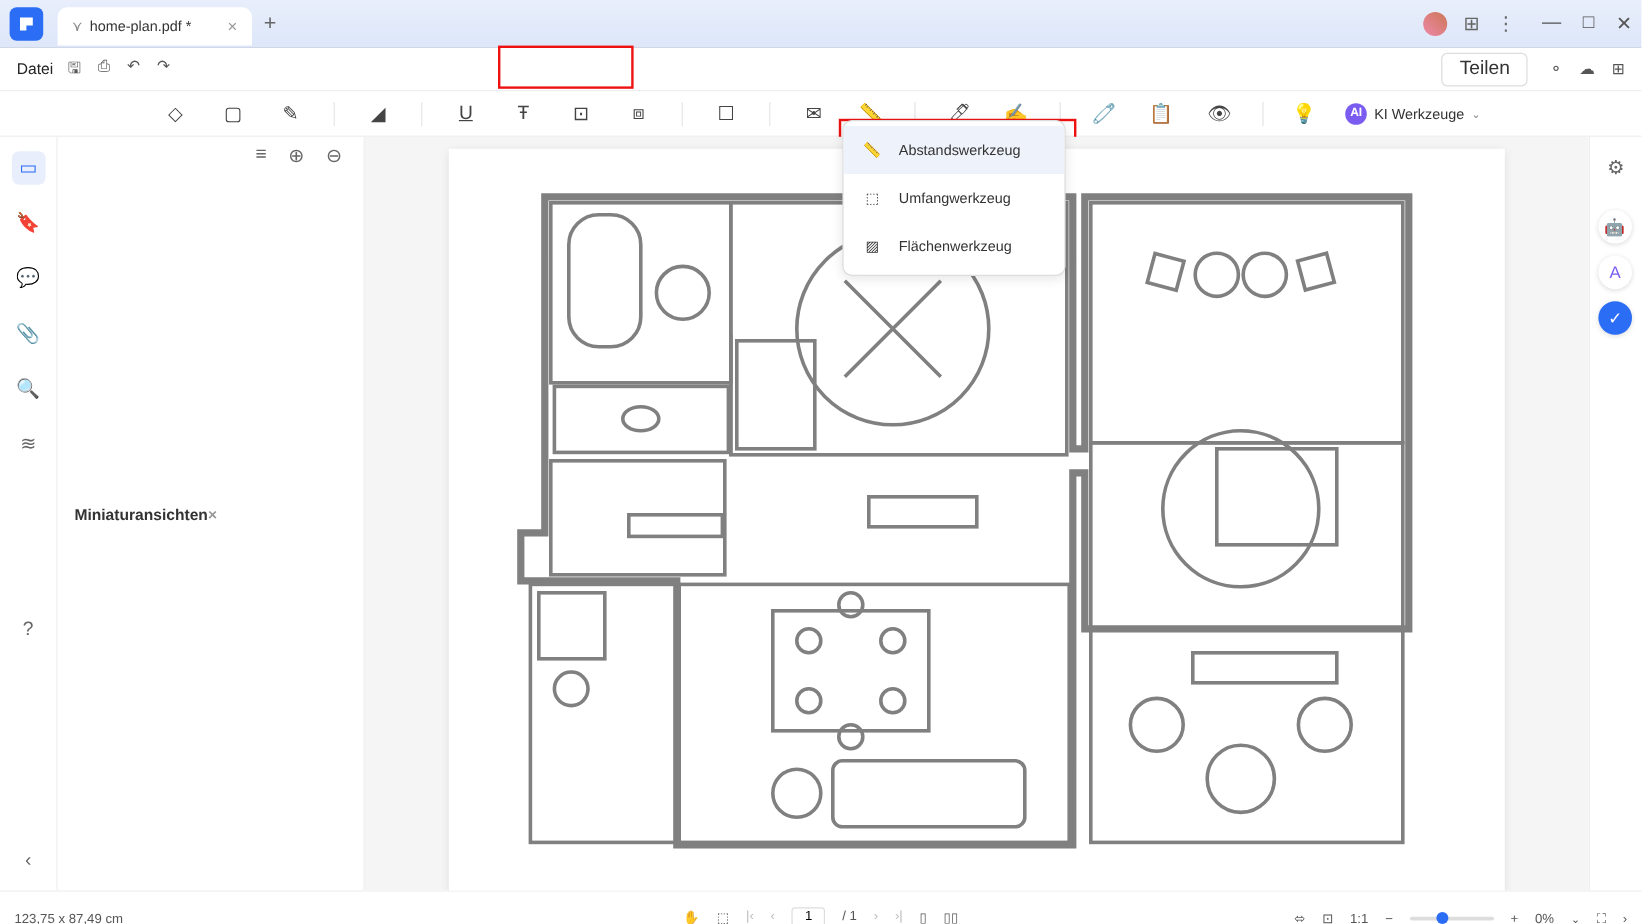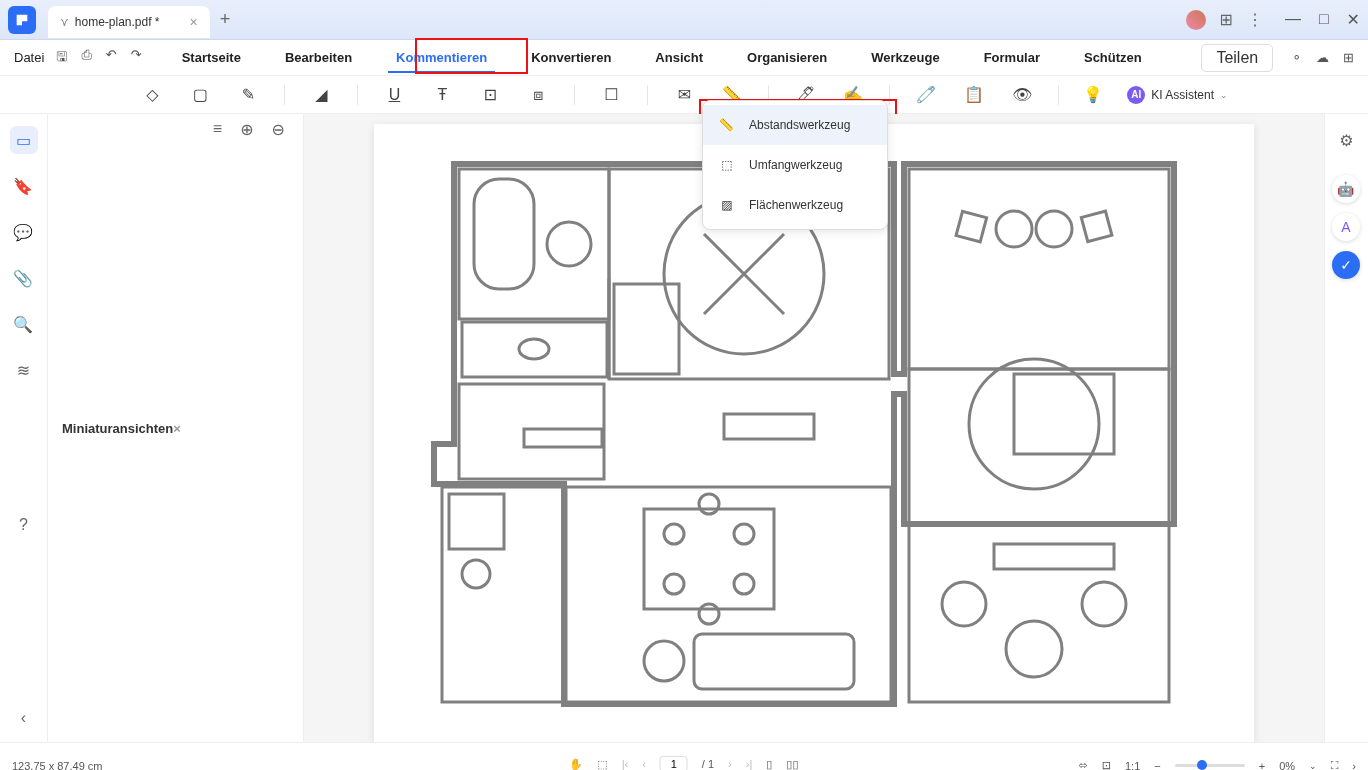--- a/index.html
+++ b/index.html
@@ -89,31 +89,20 @@
 </div>
 
 <div class="menubar">
   <span class="m-file">Datei</span>
   <div class="qat">
     <span>🖫</span>
     <span>⎙</span>
     <span>↶</span>
     <span>↷</span>
   </div>
-  <div class="menu-items">
-    <span class="menu-item">Startseite</span>
-    <span class="menu-item">Bearbeiten</span>
-    <span class="menu-item active">Kommentieren</span>
-    <span class="menu-item">Konvertieren</span>
-    <span class="menu-item">Ansicht</span>
-    <span class="menu-item">Organisieren</span>
-    <span class="menu-item">Werkzeuge</span>
-    <span class="menu-item">Formular</span>
-    <span class="menu-item">Schützen</span>
-  </div>
   <span class="teilen-btn">Teilen</span>
   <div class="menu-right">
     <span>⚬</span>
     <span>☁</span>
     <span>⊞</span>
   </div>
 </div>
 
 <div class="highlight-box" style="left:415px;top:38px;width:113px;height:36px"></div>
 
@@ -139,21 +128,21 @@
   <span class="tool-icon">🖊</span>
   <span class="tool-icon">✍</span>
   <span class="tool-sep"></span>
   <span class="tool-icon">🧷</span>
   <span class="tool-icon">📋</span>
   <span class="tool-icon">👁</span>
   <span class="tool-sep"></span>
   <span style="color:#f5c542">💡</span>
   <div class="ai-btn">
     <span class="ai-badge">AI</span>
-    <span>KI Assistent</span>
+    <span>KI Werkzeuge</span>
     <span style="font-size:9px;color:#888">⌄</span>
   </div>
 </div>
 
 <div class="dropdown">
   <div class="dropdown-item hover">
     <span class="dd-icon">📏</span>
     <span>Abstandswerkzeug</span>
   </div>
   <div class="dropdown-item">

